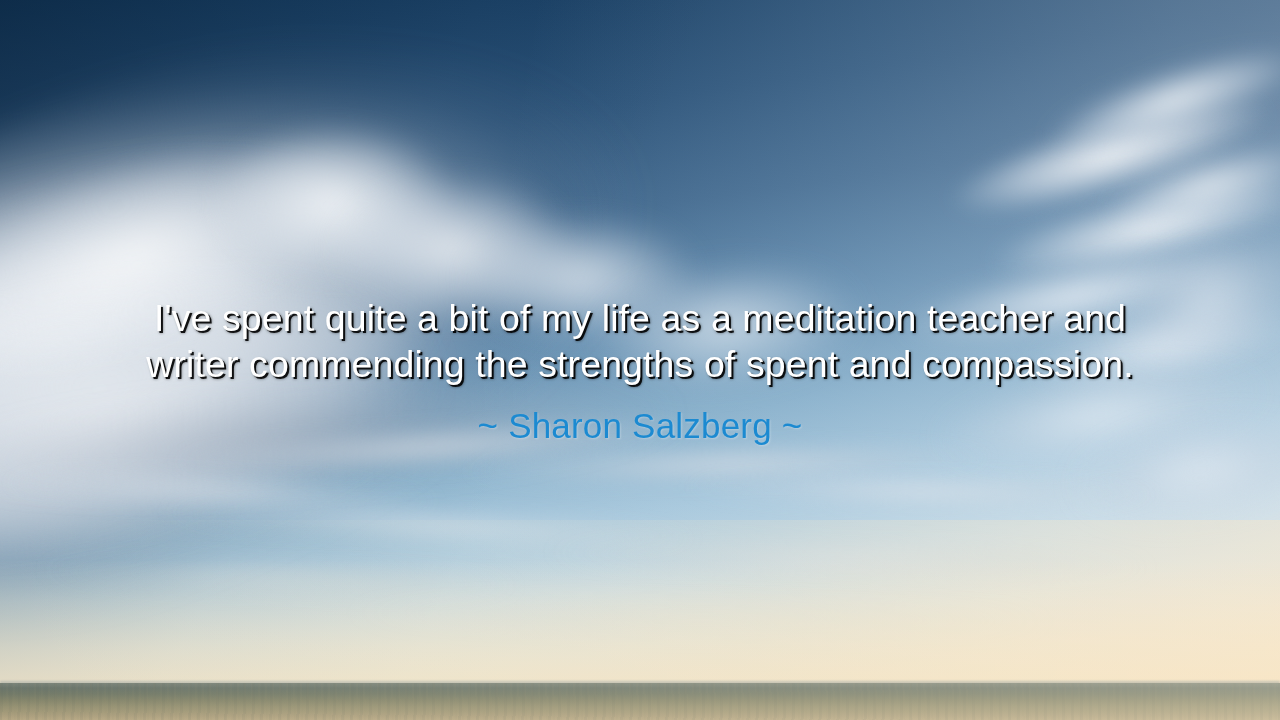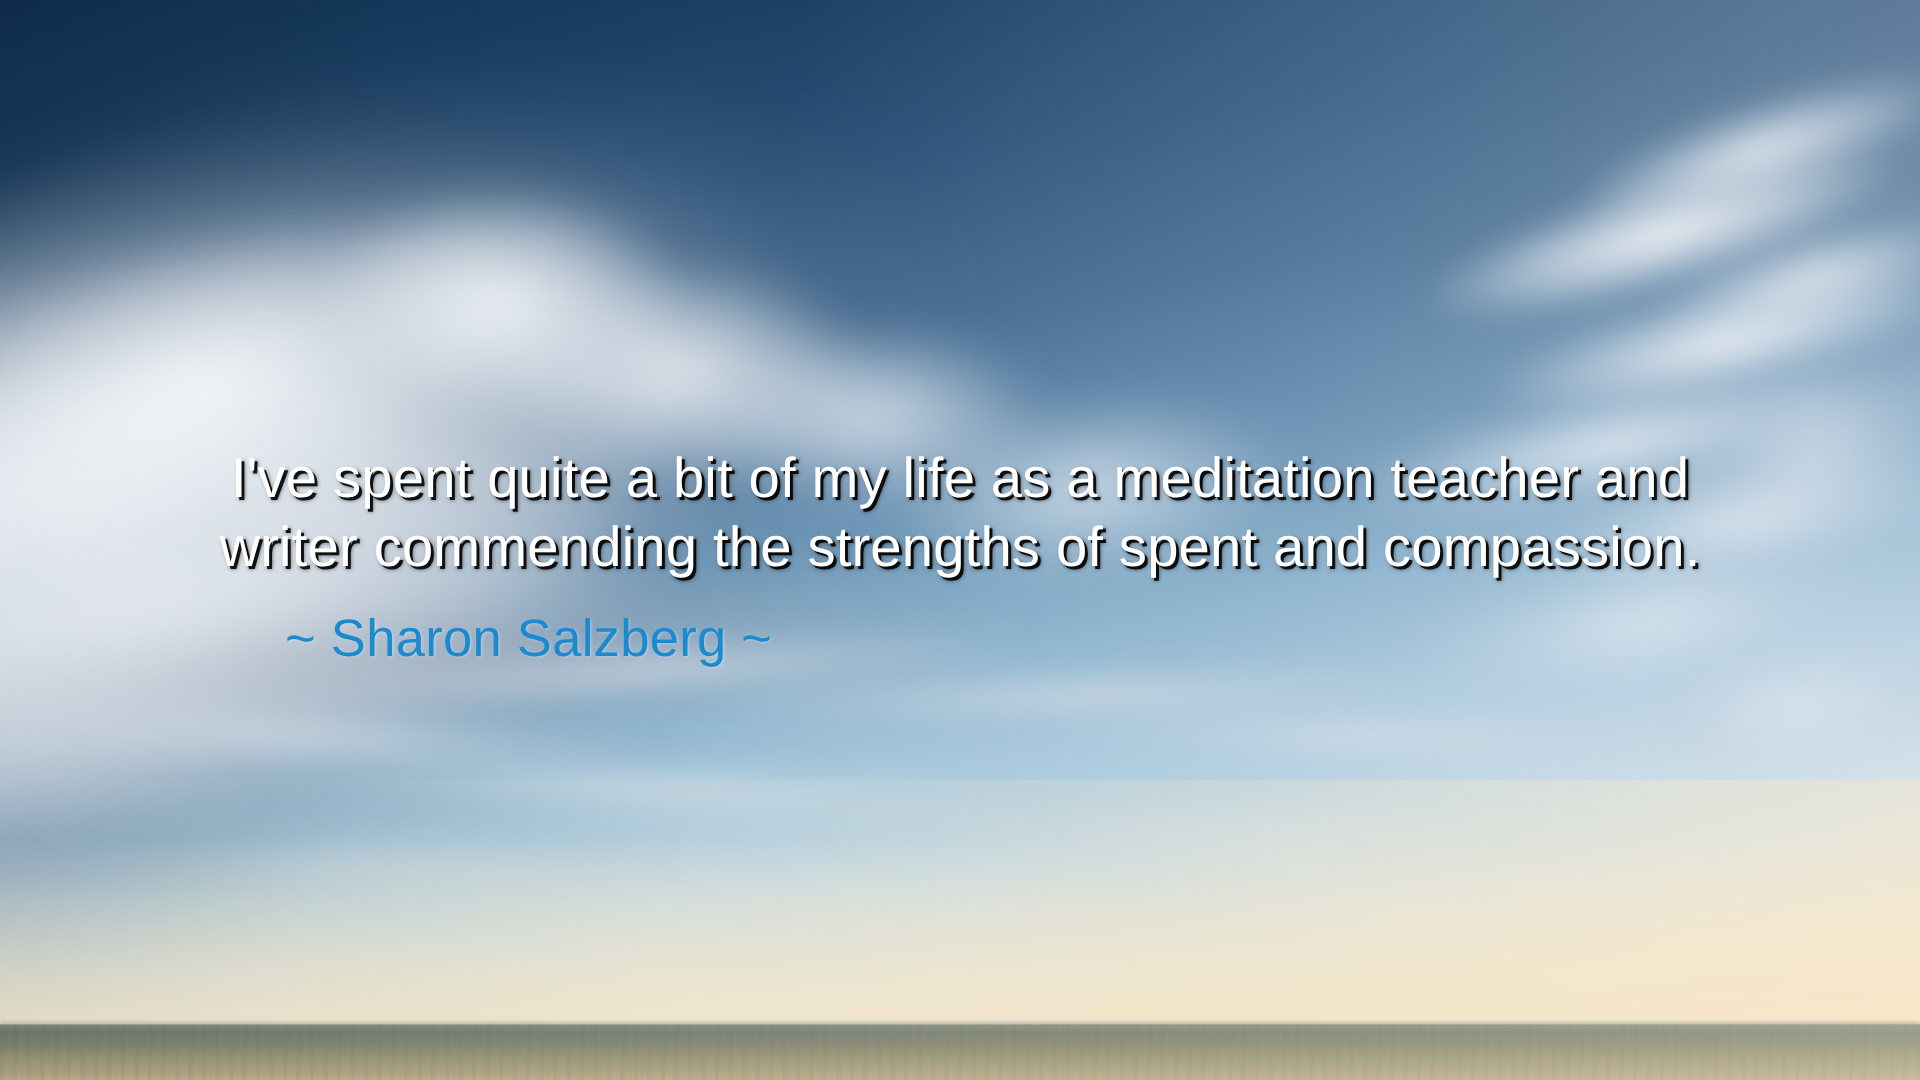--- a/index.html
+++ b/index.html
@@ -326,21 +326,21 @@
       2px 2px 3px rgba(0,0,0,0.55);
     white-space: nowrap;
   }
 
   .attribution {
     position: absolute;
     top: 406px;
     left: 50%;
     transform: translateX(-50%);
     width: 900px;
-    text-align: left;
+    text-align: center;
     color: #1c8ad1;
     font-family: "Liberation Sans", sans-serif;
     font-size: 35px;
     font-weight: 400;
     letter-spacing: 0.2px;
     text-shadow: 1px 1px 2px rgba(255,255,255,0.28);
     white-space: nowrap;
   }
 </style>
 </head>

